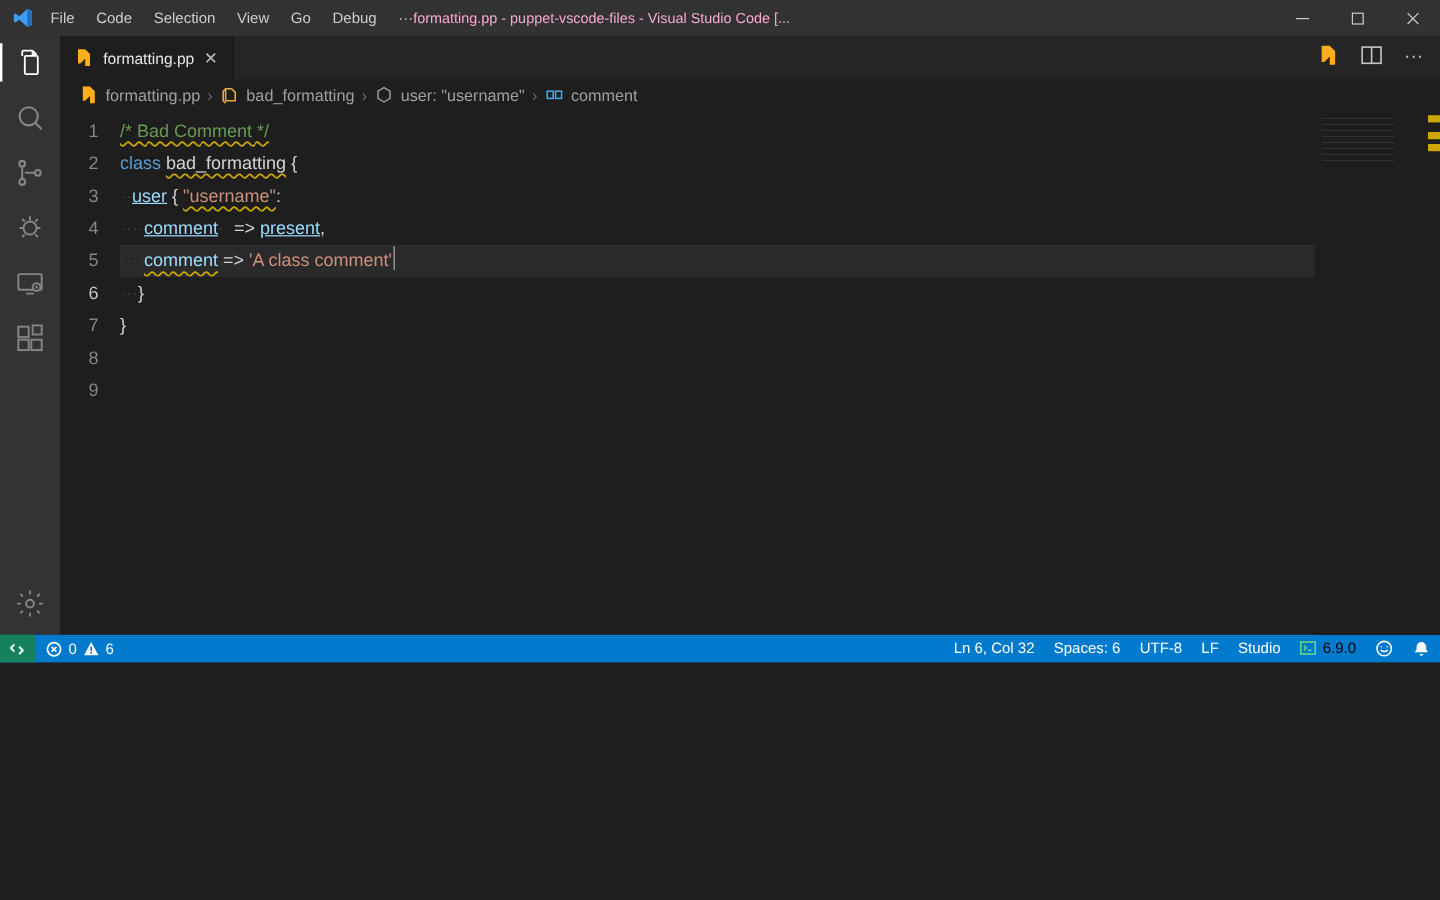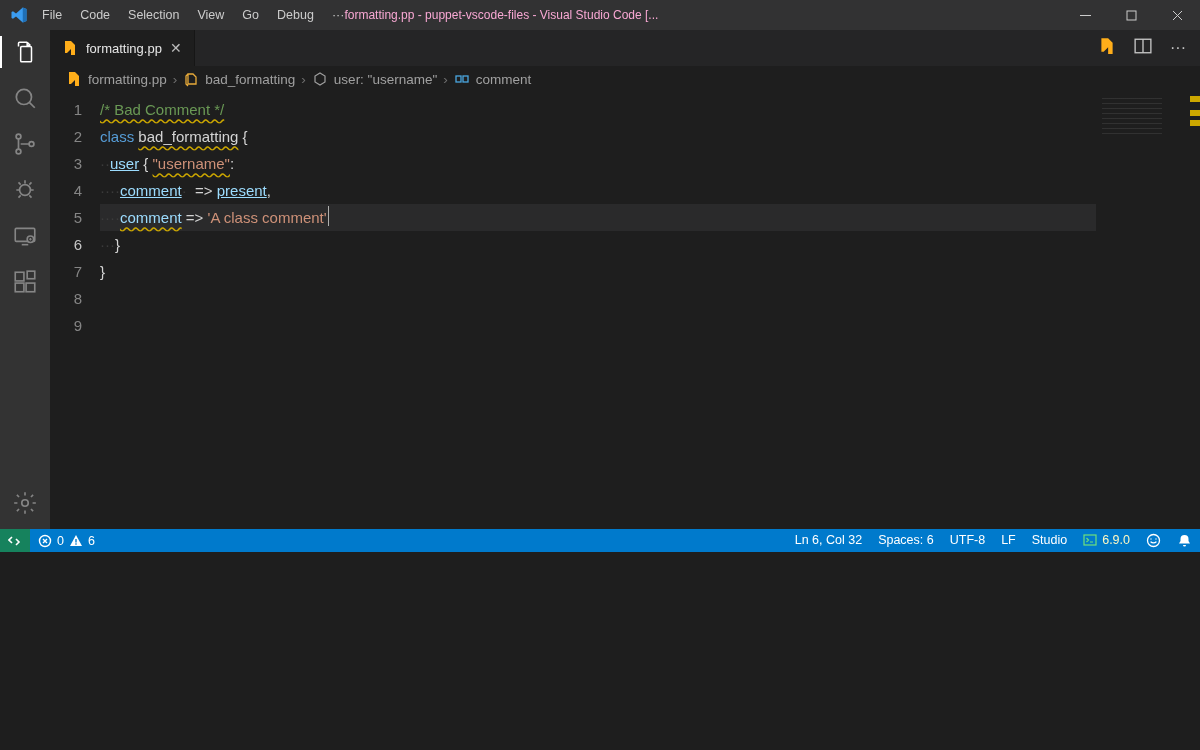--- a/index.html
+++ b/index.html
@@ -284,21 +284,21 @@
         </div>
       <div class="s-item">
           <span>UTF-8</span>
         </div>
       <div class="s-item">
           <span>LF</span>
         </div>
       <div class="s-item">
           <span>Studio</span>
         </div>
-      <div class="s-item" style="color:#fef9c3">
+      <div class="s-item" style="color:#000000">
         <svg width="14" height="14" viewBox="0 0 14 14" fill="none" stroke="#6ee07a" stroke-width="1.2">
             <rect x="1" y="2" width="12" height="10"></rect>
             <path d="M3.5 5l2 2-2 2M7 9h3"></path>
           </svg>
         <span>6.9.0</span>
       </div>
       <div class="s-item">
         <svg width="15" height="15" viewBox="0 0 15 15" fill="none" stroke="#fff" stroke-width="1.3">
             <circle cx="7.5" cy="7.5" r="6"></circle>
             <path d="M5 6h0M10 6h0M5 9c1 1.2 4 1.2 5 0" stroke-linecap="round"></path>

